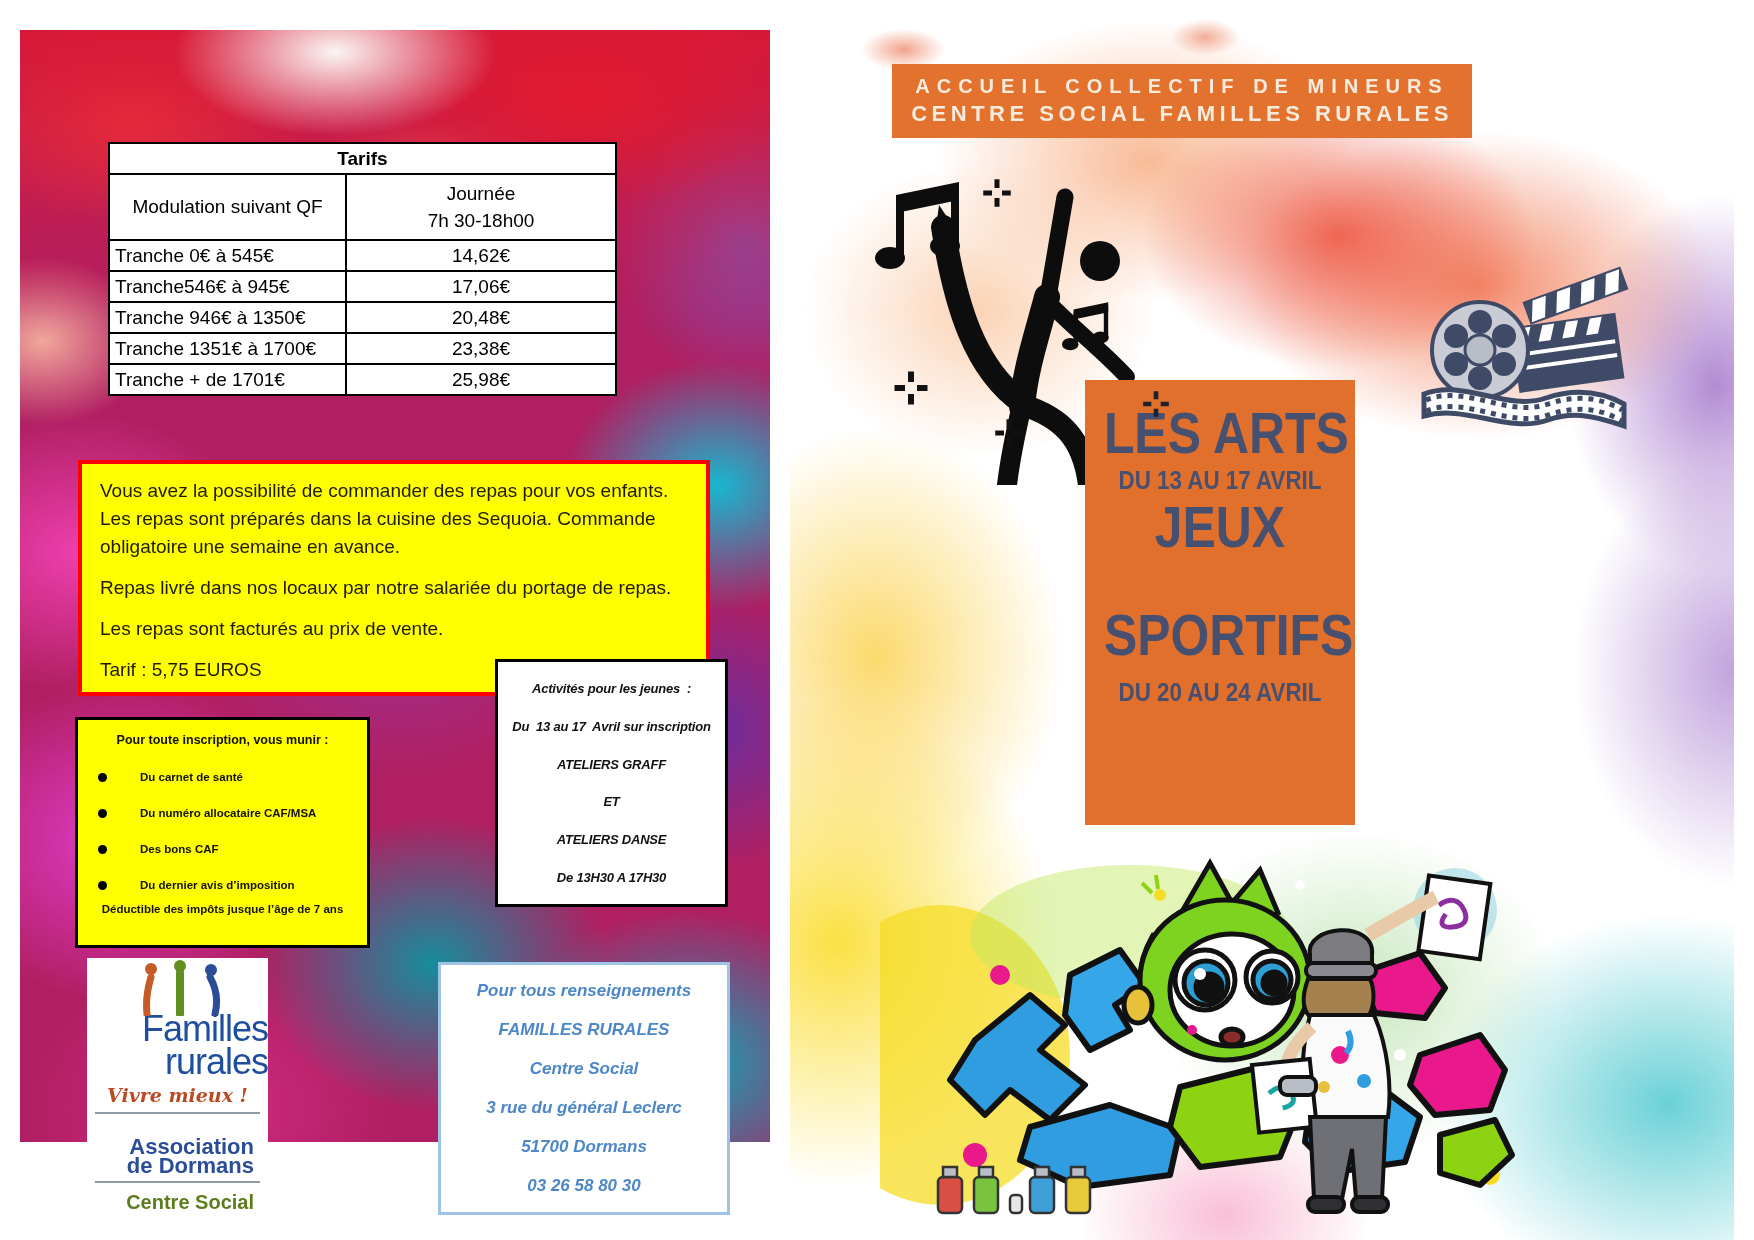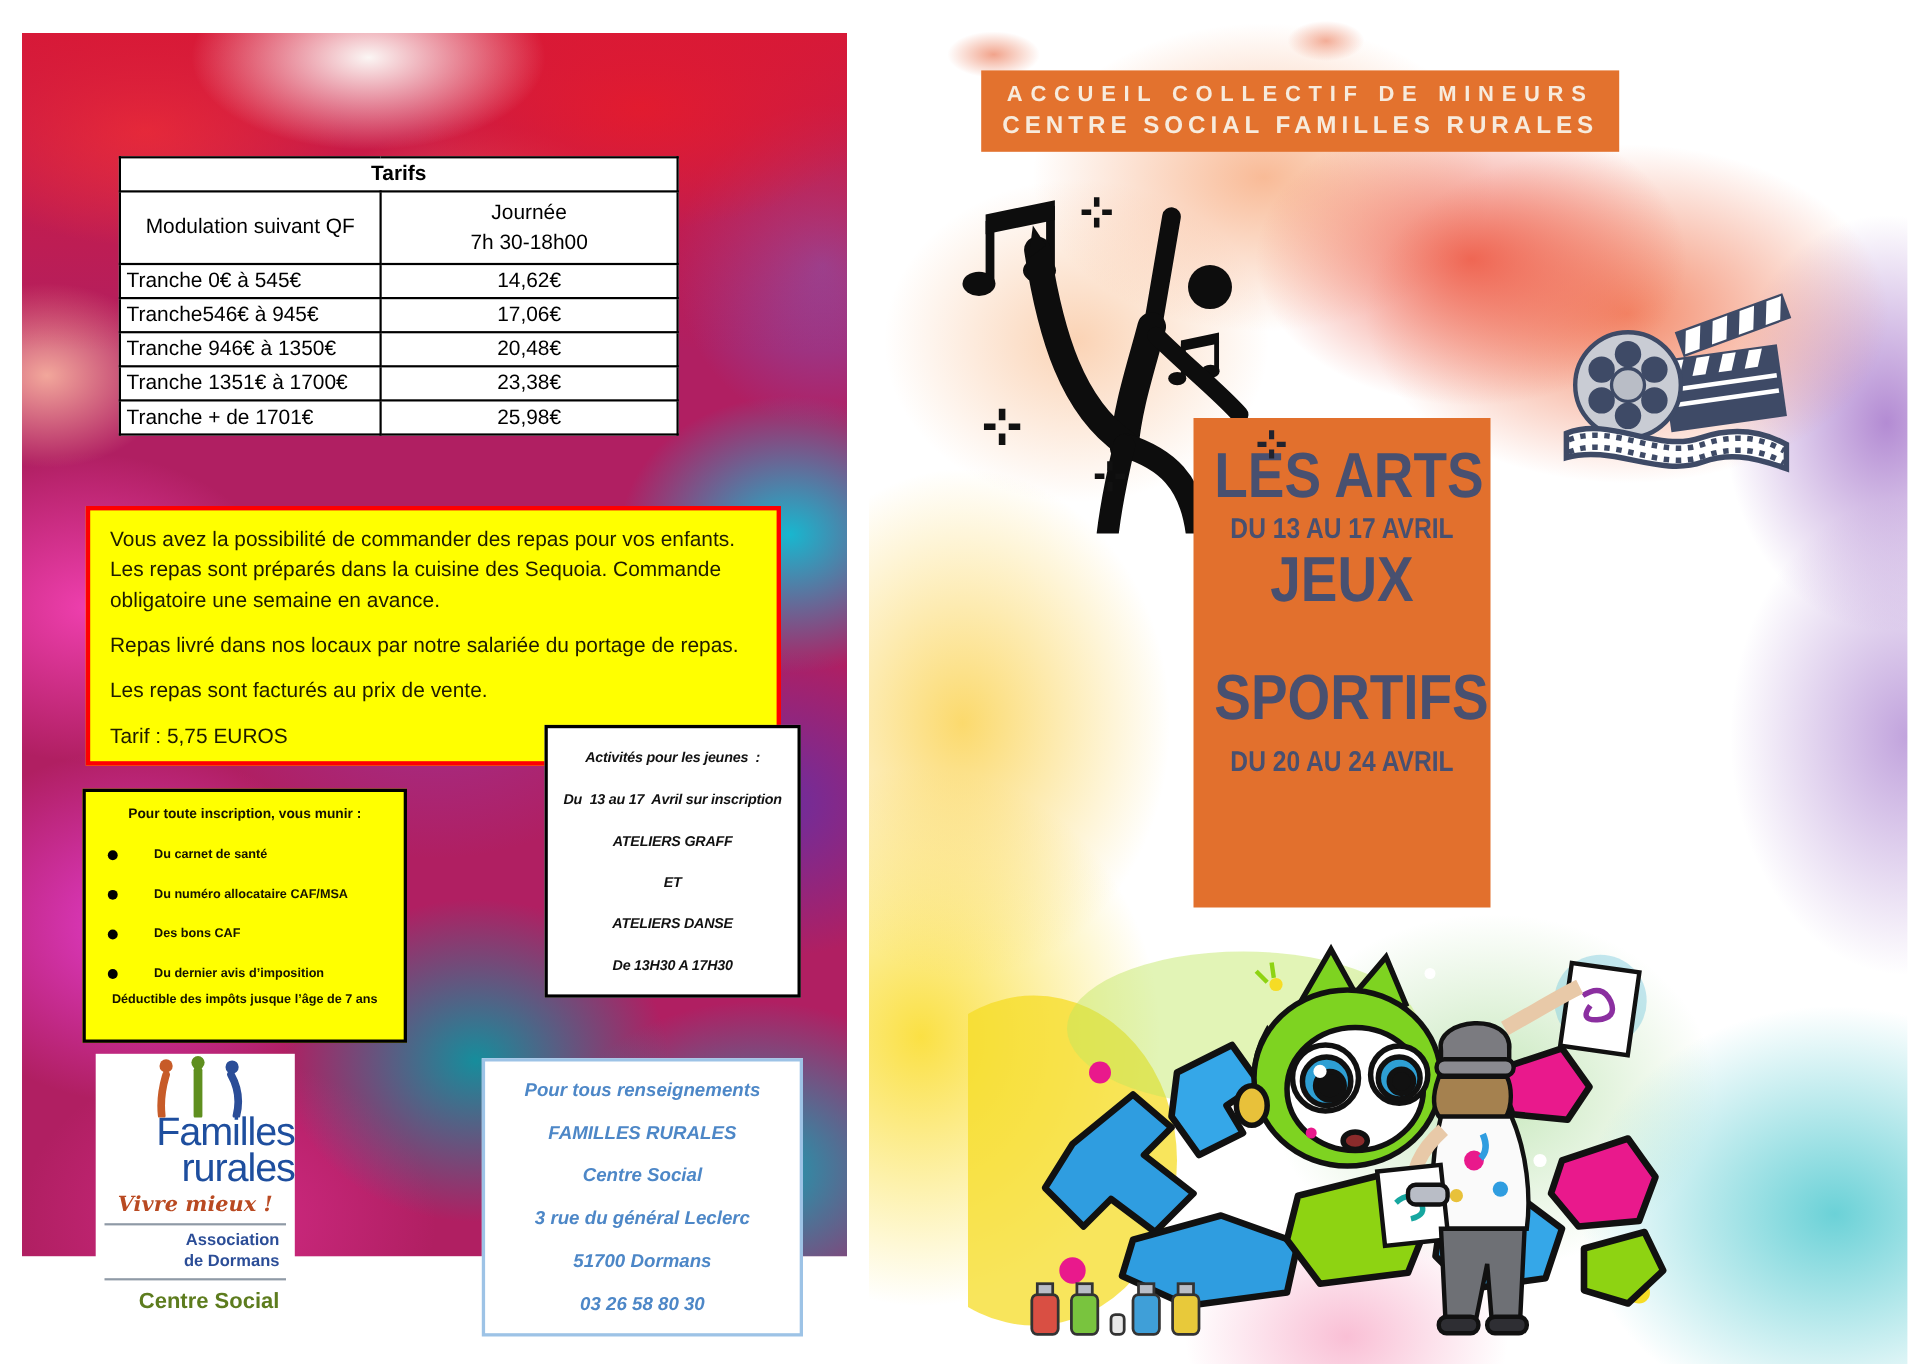--- a/index.html
+++ b/index.html
@@ -79,22 +79,22 @@
 
   
   .logo-card{position:absolute;left:67px;top:928px;width:181px;height:242px;background:#fff;
          box-sizing:border-box;z-index:3;}
   .logo-figures{position:absolute;left:38px;top:2px;}
   .logo-brand{margin-top:54px;text-align:right;color:#1e4e9e;font-weight:normal;
               font-size:36px;line-height:33px;letter-spacing:-1px;}
   .logo-tagline{text-align:center;color:#b94a22;font-weight:bold;font-style:italic;
               font-family:"DejaVu Serif",serif;font-size:19px;margin-top:6px;}
   .logo-hr{height:2px;background:#8f9aa6;margin:6px 8px 0 8px;}
-  .logo-assoc{color:#2b4d97;font-weight:bold;font-size:15px;line-height:19px;
-              text-align:right;padding-right:14px;margin-top:4px;}
+  .logo-assoc{color:#2b4d97;font-weight:bold;font-size:22px;line-height:19px;
+              text-align:right;padding-right:14px;margin-top:23px;}
   .logo-centre{color:#5d7c1e;font-weight:bold;font-size:20px;text-align:right;
               padding-right:14px;margin-top:8px;}
 
   
   .contact{position:absolute;left:418px;top:932px;width:292px;height:253px;background:#fff;
          border:3px solid #9dc3e6;box-sizing:border-box;z-index:3;
          display:flex;flex-direction:column;justify-content:space-around;align-items:center;
          padding:6px 0;}
   .contact div{color:#4d87c7;font-weight:bold;font-style:italic;font-size:17px;white-space:nowrap;}
 

